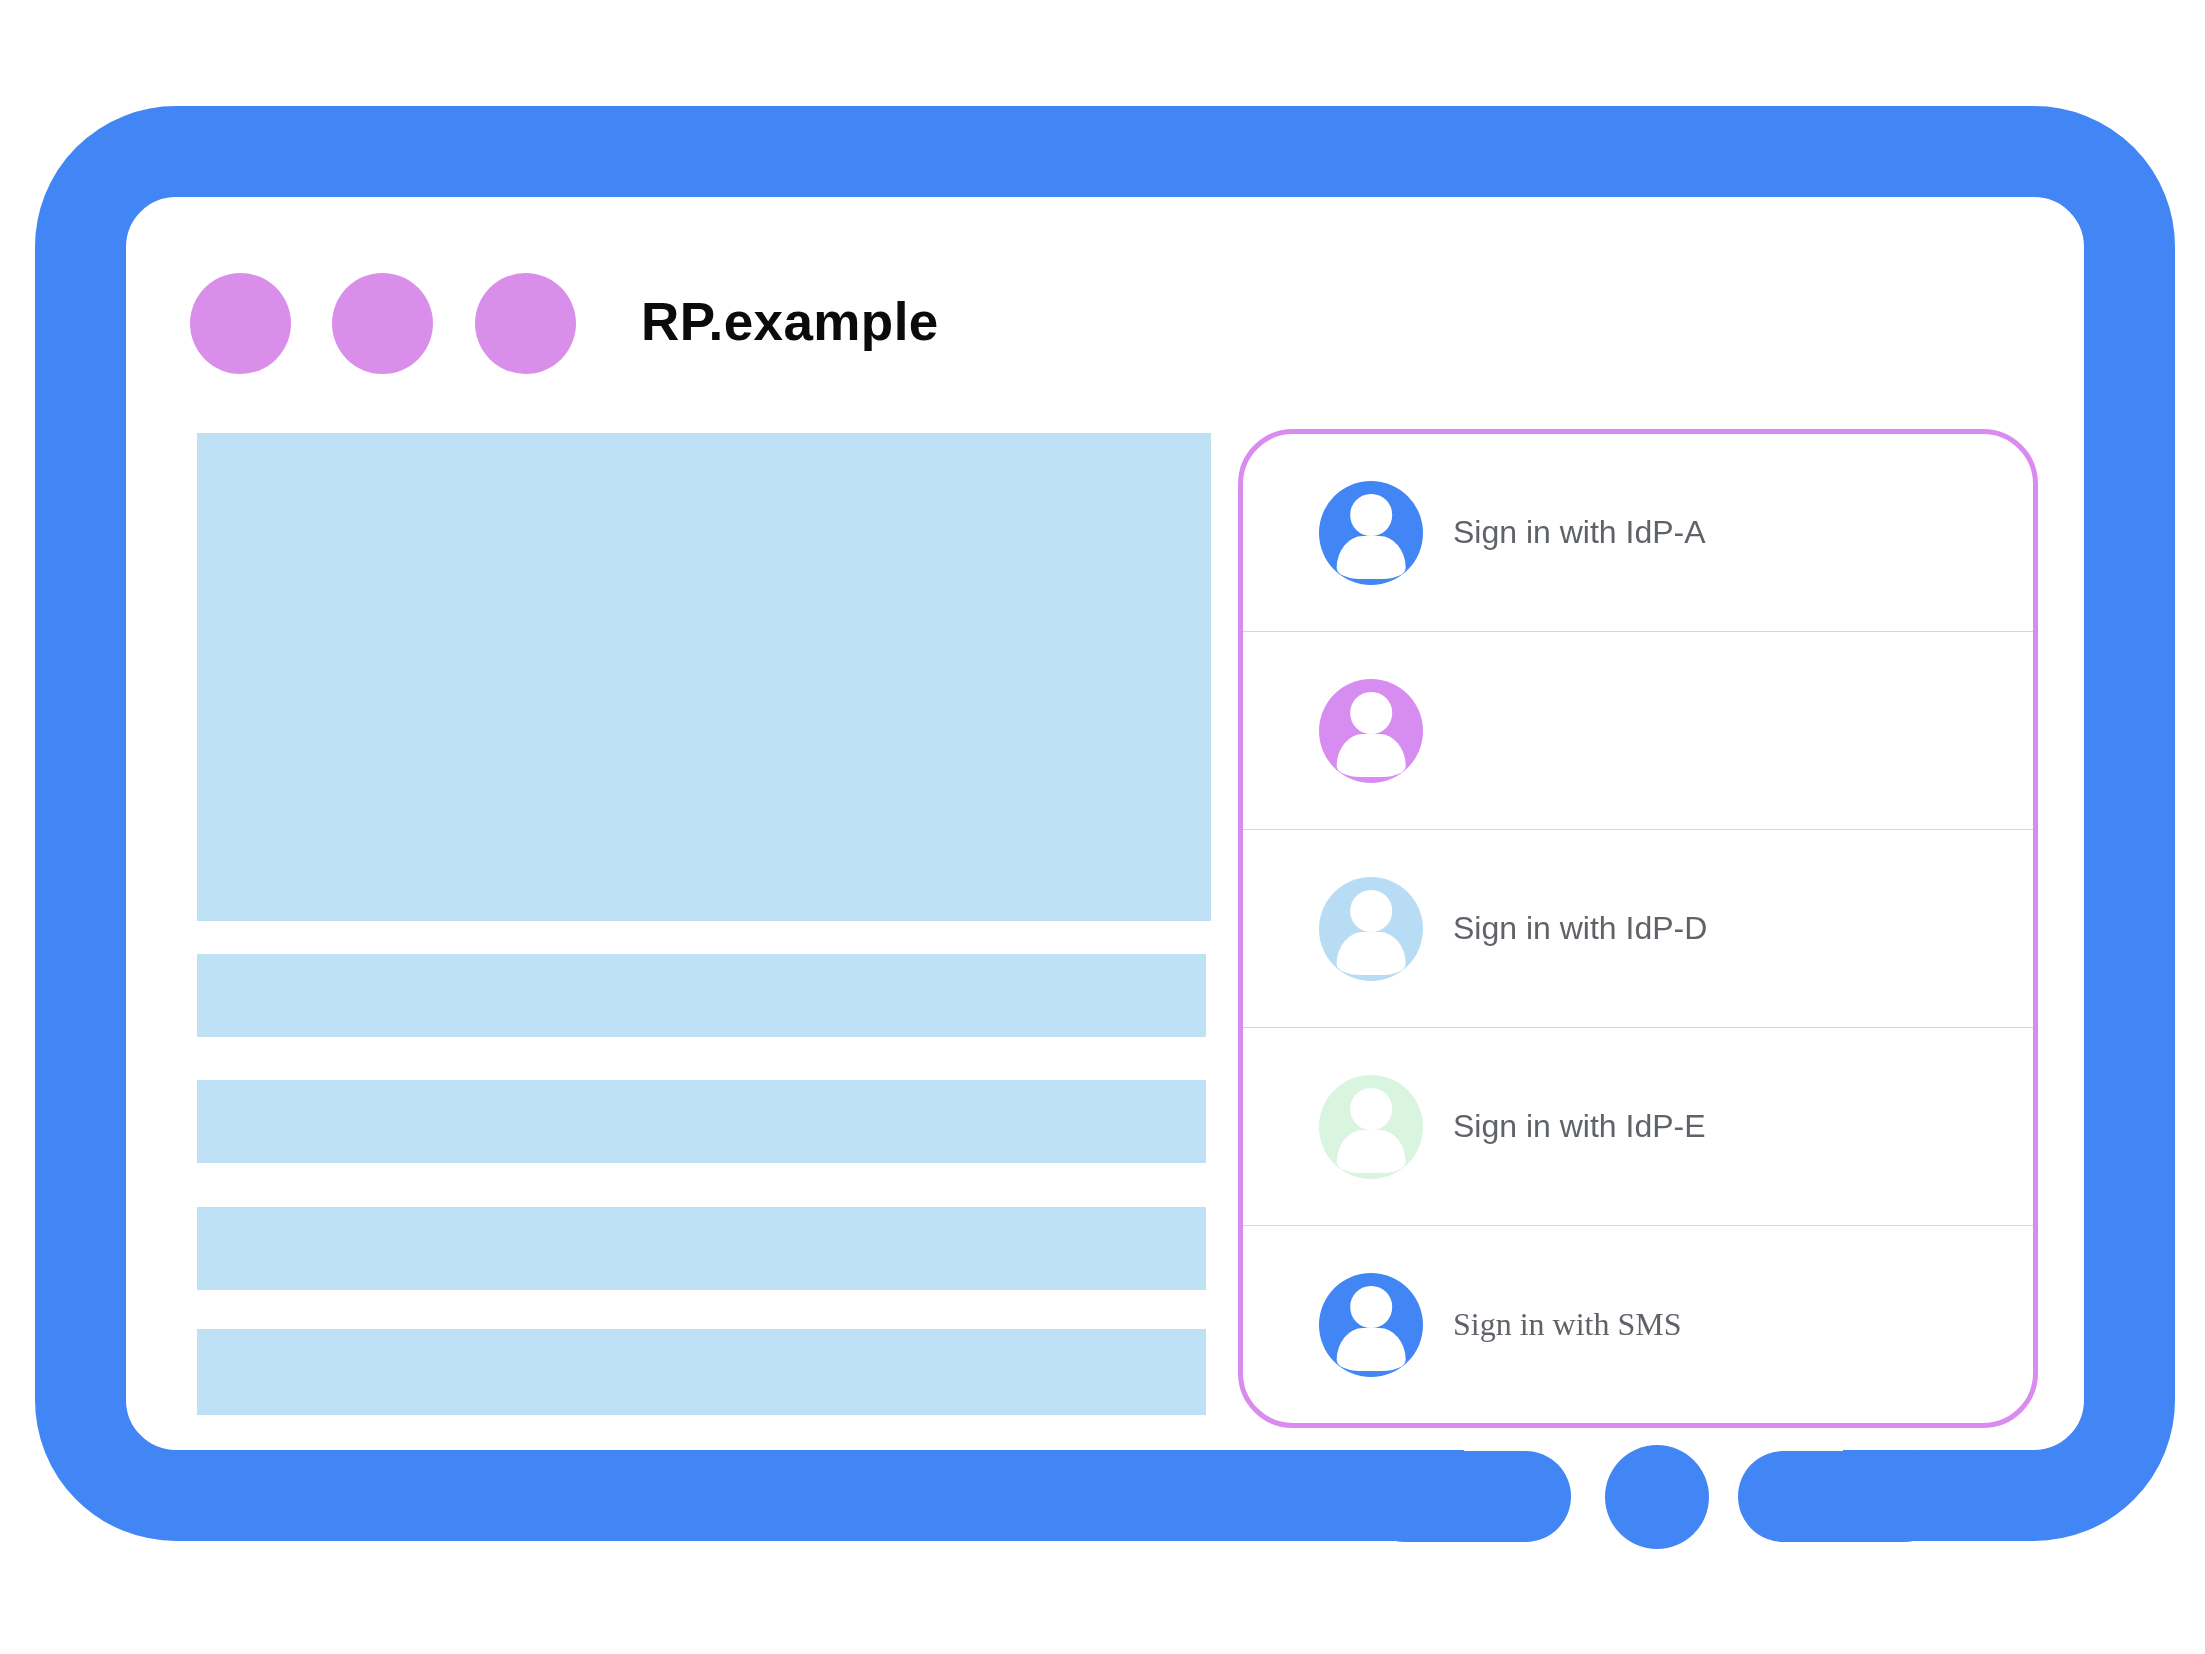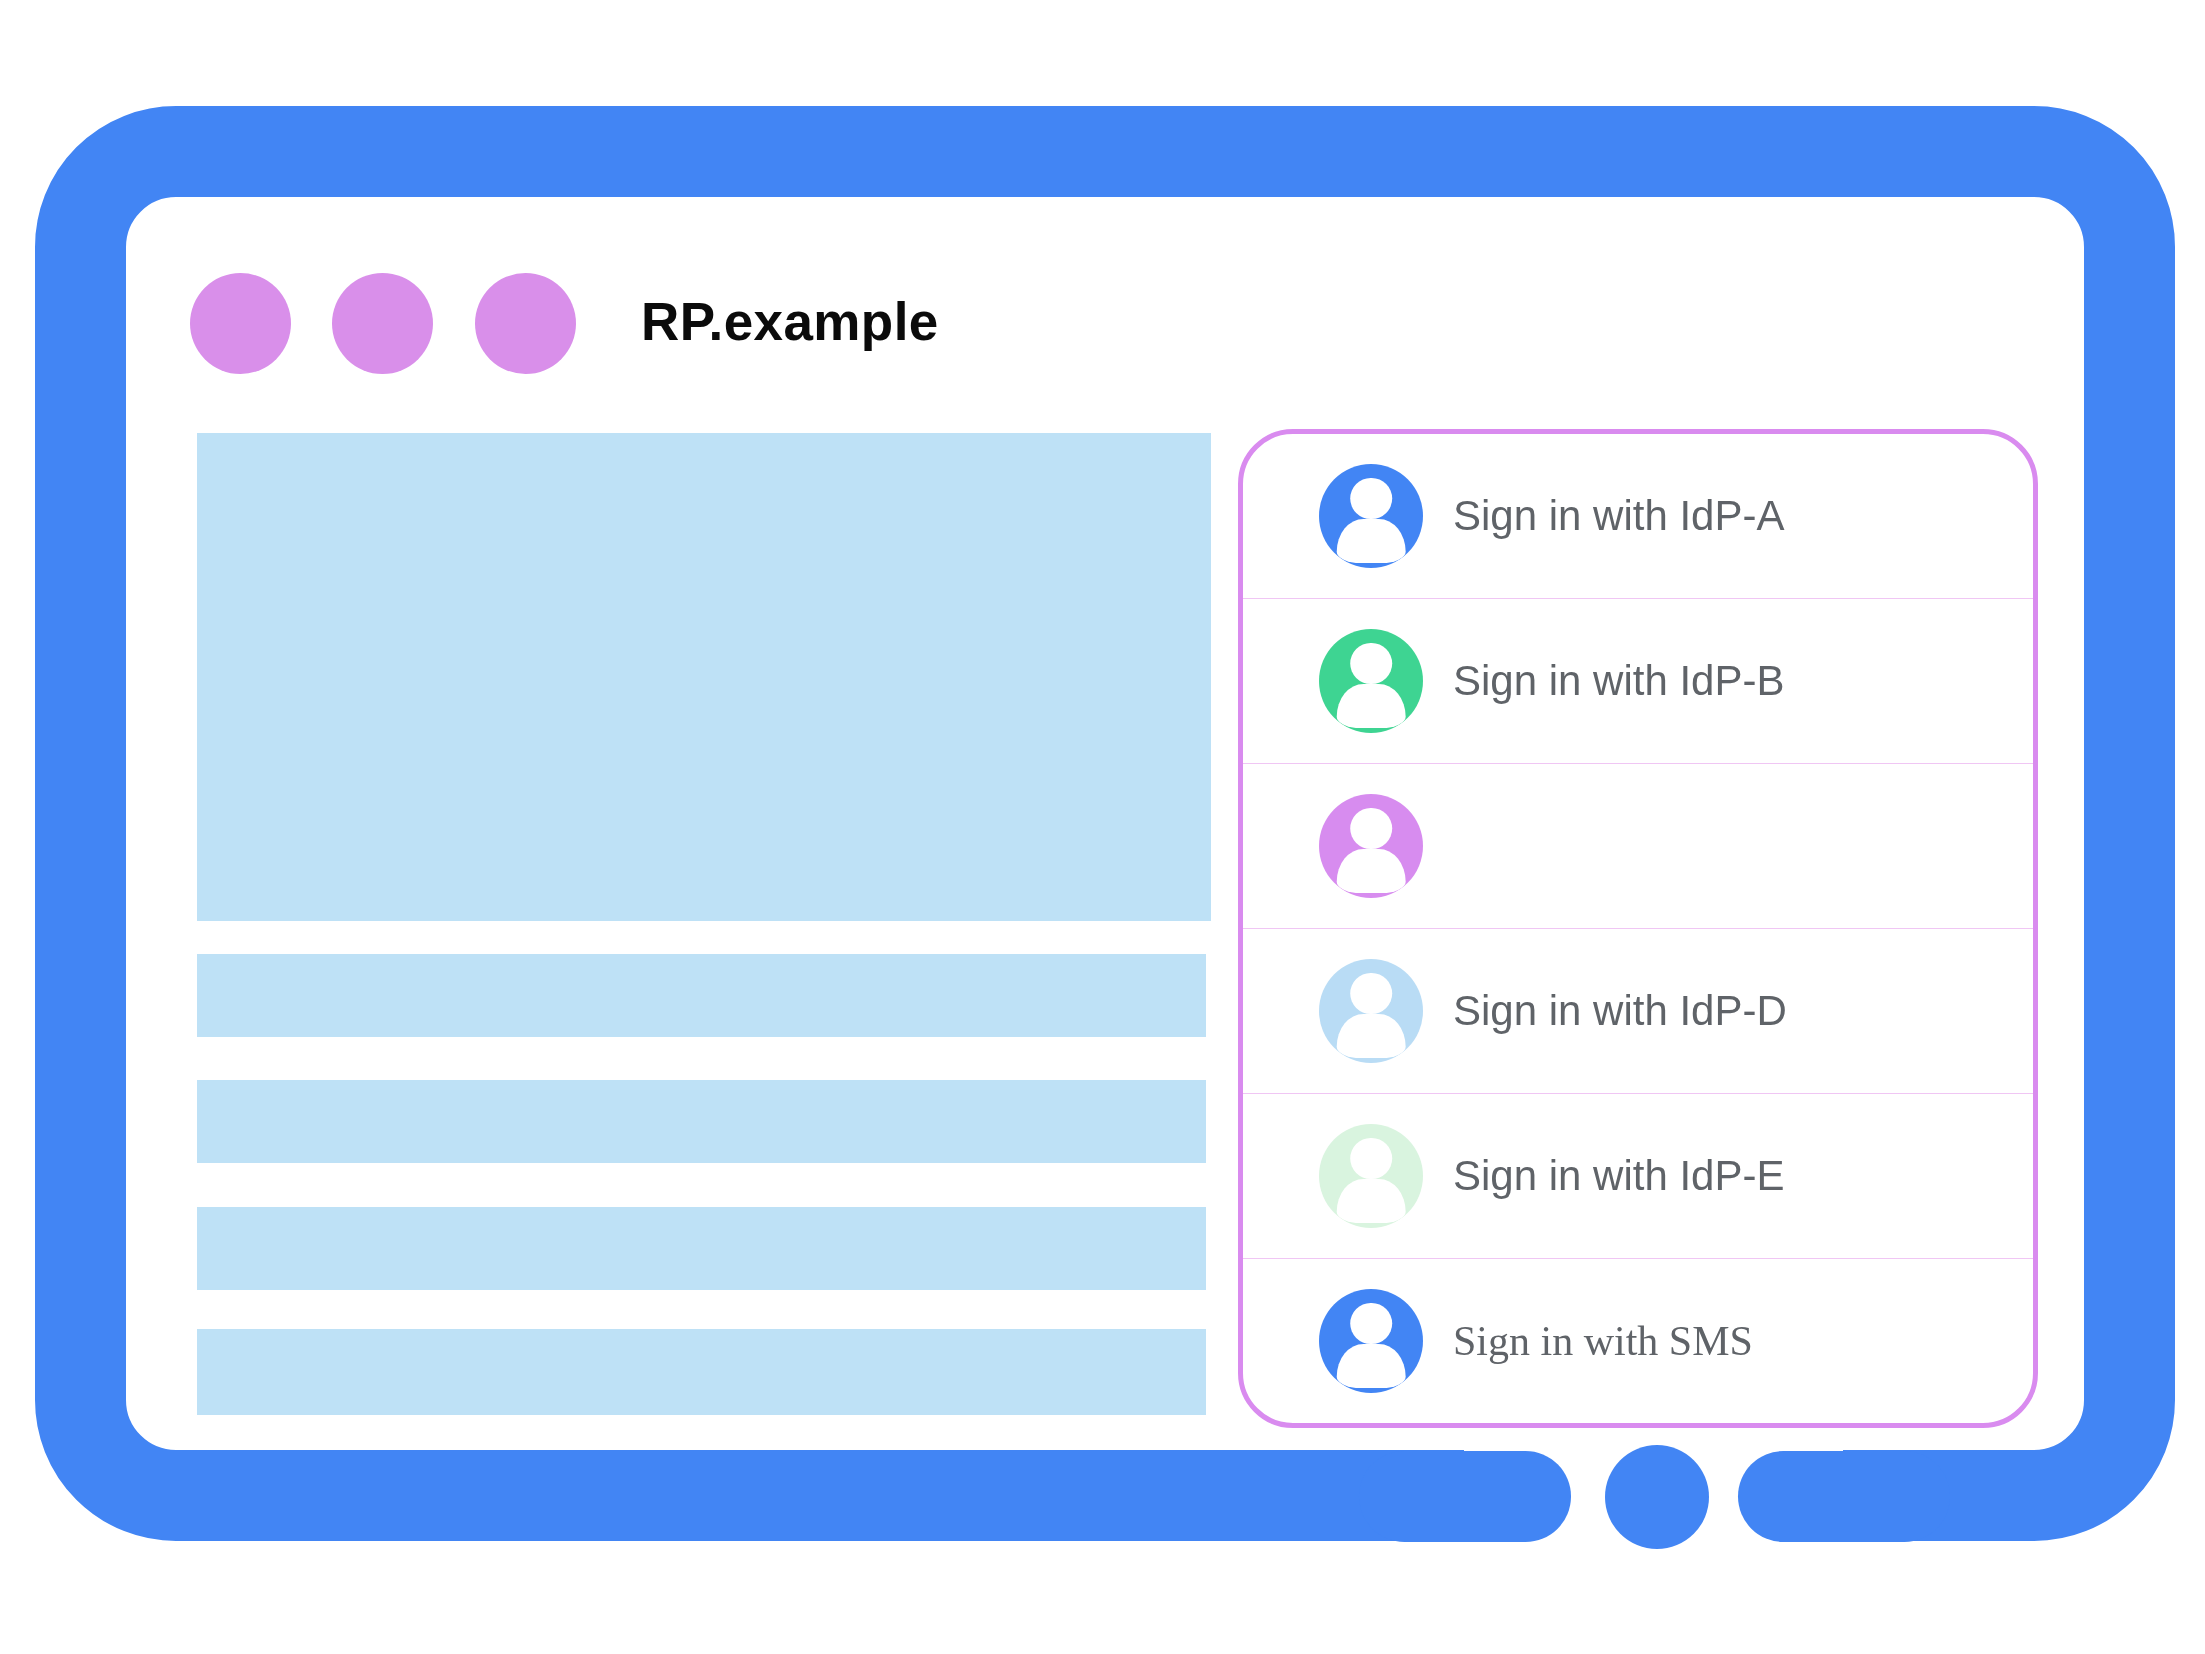--- a/index.html
+++ b/index.html
@@ -42,21 +42,21 @@
   .signin-item{flex:1 1 0;display:flex;align-items:center;
                border-bottom:1.8px solid #F0C6F4;cursor:pointer;}
   .signin-item:last-child{border-bottom:none;font-family:Liberation Serif, serif;}
   .avatar{position:relative;width:104px;height:104px;border-radius:50%;
           margin-left:76px;flex:0 0 auto;overflow:hidden;}
   .avatar .head{position:absolute;left:50%;top:13%;transform:translateX(-50%);
                 width:40%;height:40%;background:#ffffff;border-radius:50%;}
   .avatar .torso{position:absolute;left:50%;bottom:5%;transform:translateX(-50%);
                  width:66%;height:42%;background:#ffffff;
                  border-radius:52% 52% 46% 46% / 100% 100% 34% 34%;}
-  .signin-label{margin-left:30px;font-size:42px;font-weight:500;color:#5F6368;
+  .signin-label{margin-left:30px;font-size:32px;font-weight:500;color:#5F6368;
                 white-space:nowrap;}
 </style>
 </head>
 <body>
 
 <div class="frame"></div>
 <div class="notch-eraser"></div>
 <div class="bezel-pill left"></div>
 <div class="bezel-pill right"></div>
 <div class="home-button"></div>
@@ -74,27 +74,20 @@
 
 <div class="signin-panel">
   <div class="signin-item">
     <span class="avatar" style="background: rgb(66, 133, 244);">
       <span class="head"></span>
       <span class="torso"></span>
     </span>
     <span class="signin-label">Sign in with IdP-A</span>
   </div>
 
-  <div class="signin-item">
-    <span class="avatar" style="background: rgb(62, 212, 146);">
-      <span class="head"></span>
-      <span class="torso"></span>
-    </span>
-    <span class="signin-label">Sign in with IdP-B</span>
-  </div>
 
   <div class="signin-item">
     <span class="avatar" style="background: rgb(215, 140, 239);">
       <span class="head"></span>
       <span class="torso"></span>
     </span>
   </div>
 
   <div class="signin-item">
     <span class="avatar" style="background: rgb(185, 220, 245);">

